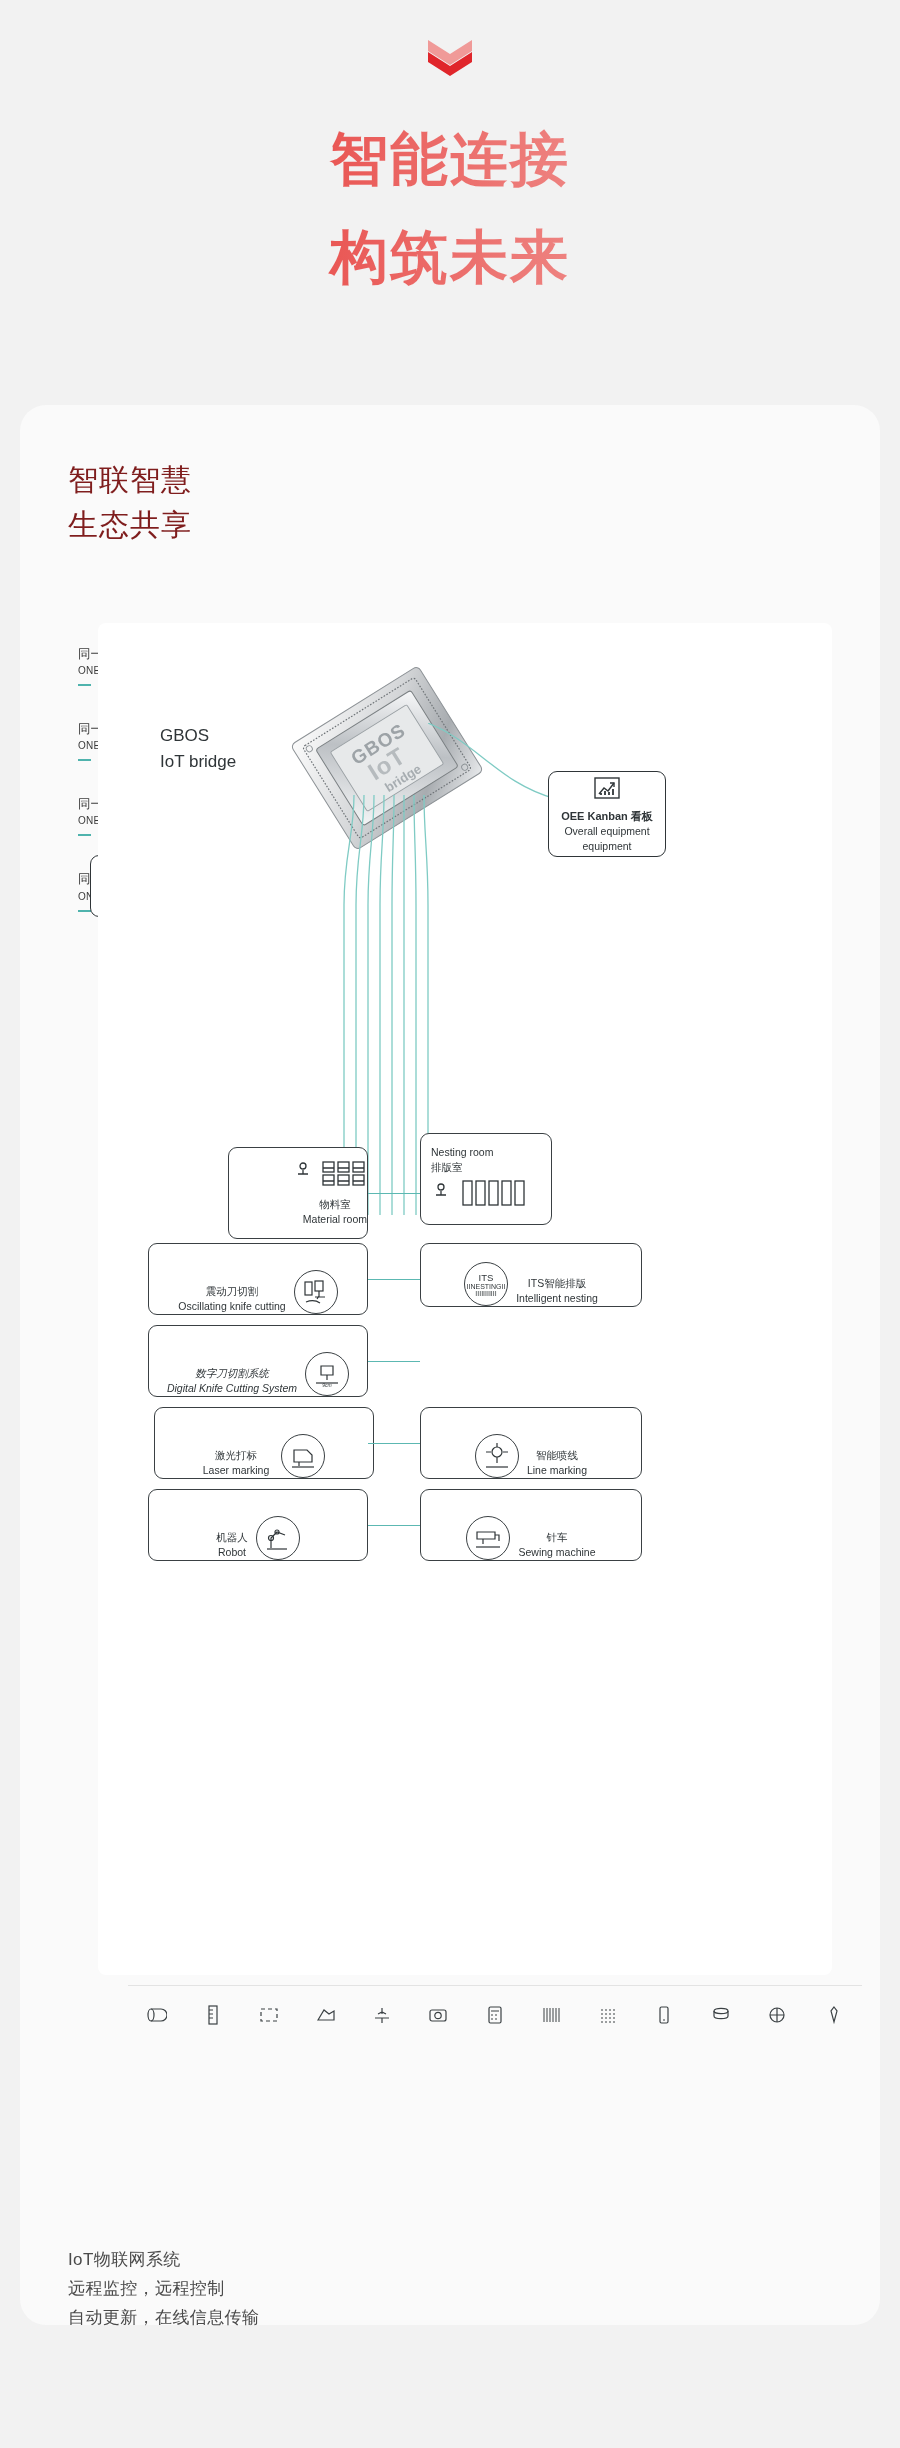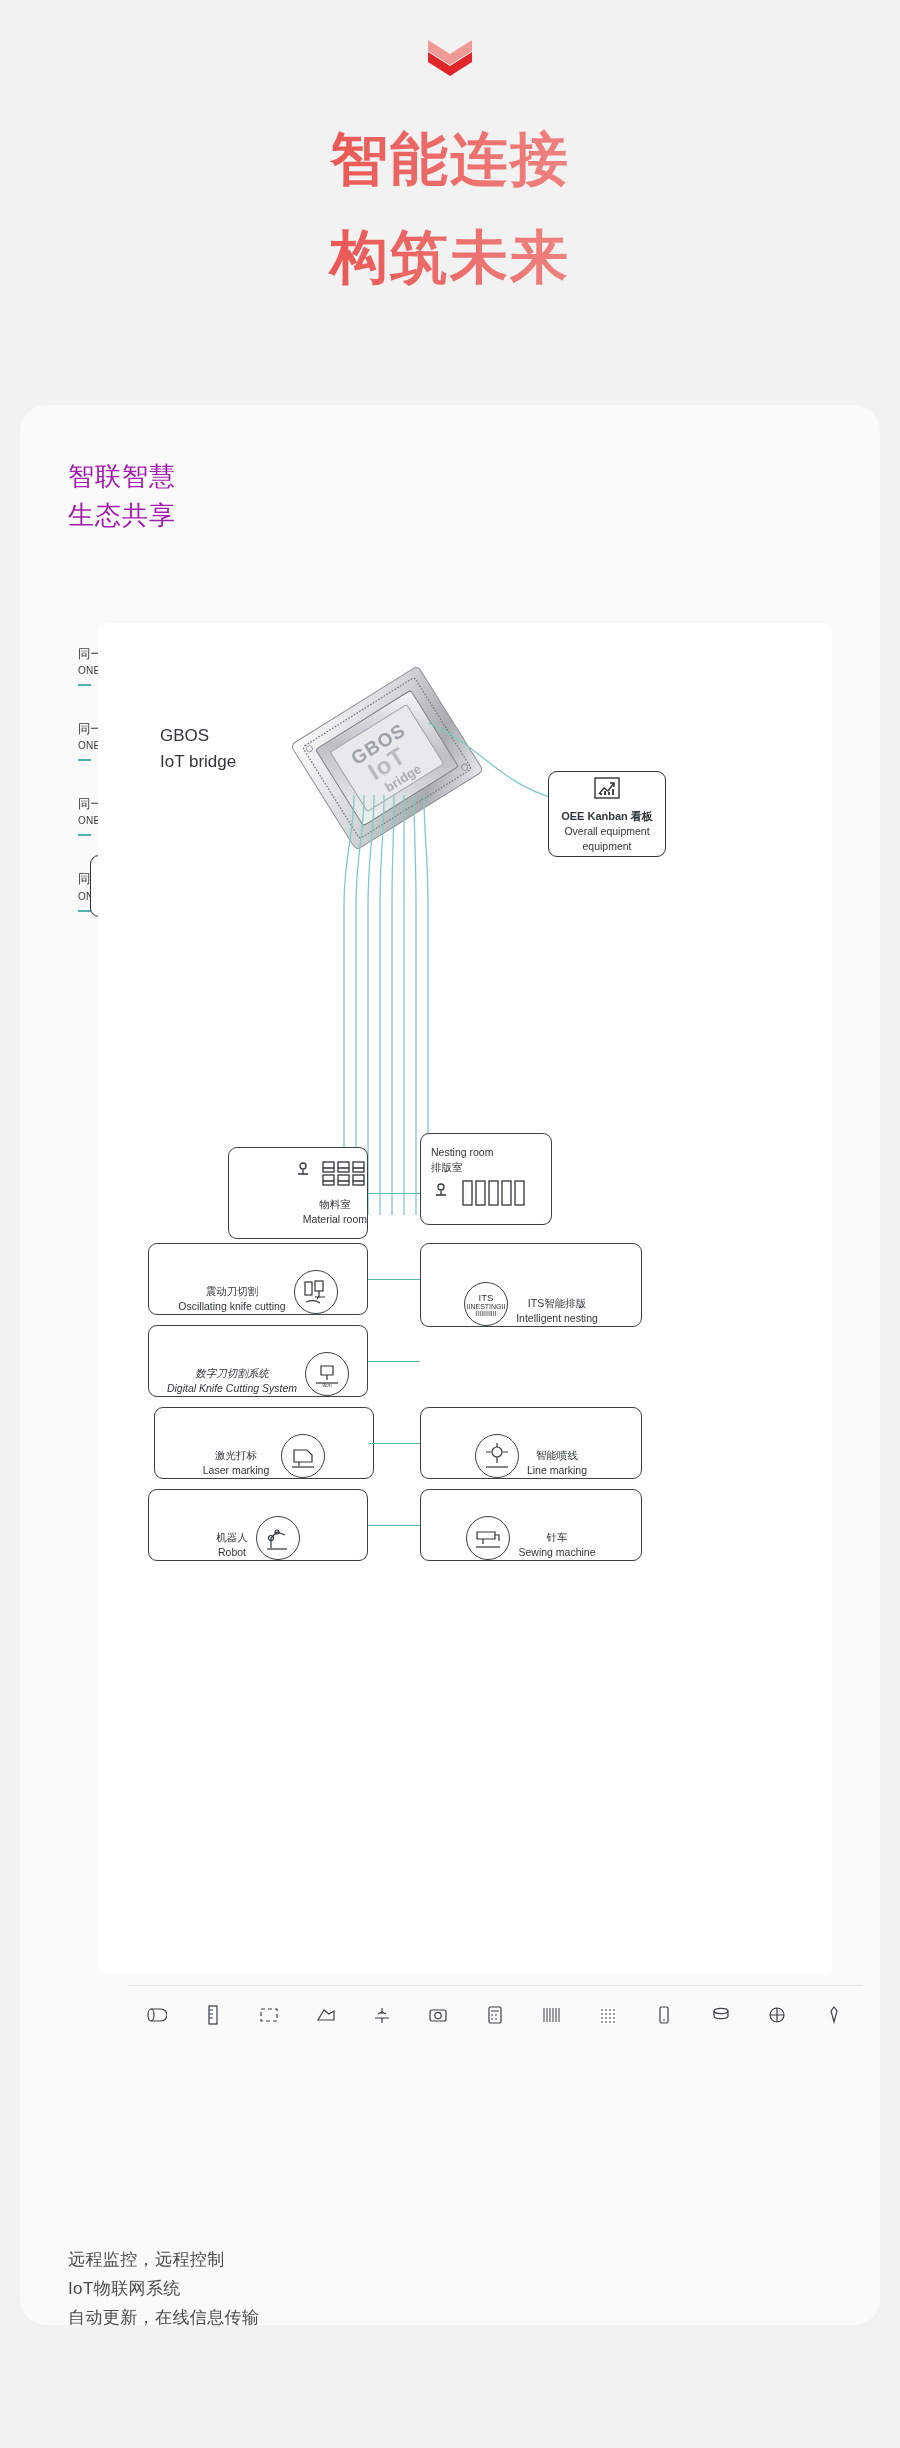--- a/index.html
+++ b/index.html
@@ -22,21 +22,21 @@
     -webkit-background-clip:text; background-clip:text; color:transparent;margin-top:32px;
     -webkit-text-fill-color:transparent;
   }
 
   
   .card {
     position:absolute; left:20px; top:405px; width:860px; height:1920px;
     background:#fafafa; border-radius:26px;
   }
   .card-head { padding:52px 0 0 48px; }
-  .card-head div { font-size:26px; line-height:1.5; color:#a21caf; letter-spacing:1px; }
+  .card-head div { font-size:30px; line-height:1.5; color:#7f1d1d; letter-spacing:1px; }
 
   
   .diagram { position:absolute; left:48px; top:218px; width:764px; height:1600px; }
   .inner-panel {
     position:absolute; left:30px; top:0; width:734px; height:1352px;
     background:#fff; border-radius:8px;
   }
 
   
   .leftlabels { position:absolute; left:10px; top:22px; width:180px; }
@@ -404,21 +404,21 @@
         <span class="circ">
           <svg width="30" height="28" viewBox="0 0 30 28" fill="none" stroke="#2f3538" stroke-width="1.2">
             <path d="M8 24V14l6-6 8 3"></path>
               <circle cx="8" cy="14" r="2.5"></circle>
               <circle cx="14" cy="8" r="2"></circle>
             <path d="M4 25h20"></path>
           </svg>
         </span>
       </div>
 
-      <div class="eqbox" style="left:322px; top:620px; width:222px; height:84px;">
+      <div class="eqbox" style="left:322px; top:620px; width:222px; height:64px;">
         <span class="circ">
           <svg width="40" height="34" viewBox="0 0 40 34" fill="none">
             <text x="20" y="14" font-size="9.5" font-family="Liberation Sans, sans-serif" fill="#2f3538" text-anchor="middle">ITS</text>
             <text x="20" y="22" font-size="7" font-family="Liberation Sans, sans-serif" fill="#2f3538" text-anchor="middle">IINESTINGII</text>
             <text x="20" y="29" font-size="7" font-family="Liberation Sans, sans-serif" fill="#2f3538" text-anchor="middle">IIIIIIIIIII</text>
           </svg>
         </span>
         <div class="lbl">
           <div>ITS智能排版</div>
           <div>Intelligent nesting</div>
@@ -504,18 +504,18 @@
             </svg></span>
         <span><svg width="22" height="22" viewBox="0 0 22 22" fill="none" stroke="#3a4043" stroke-width="1.2">
               <path d="M11 3l3 4-3 11-3-11z"></path>
             </svg></span>
       </div>
 
     </div>
   </div>
 
   <div class="footer">
+    <div>IoT物联网系统</div>
     <div>远程监控，远程控制</div>
-    <div>IoT物联网系统</div>
     <div>自动更新，在线信息传输</div>
   </div>
 
 </div>
 
 </body></html>

